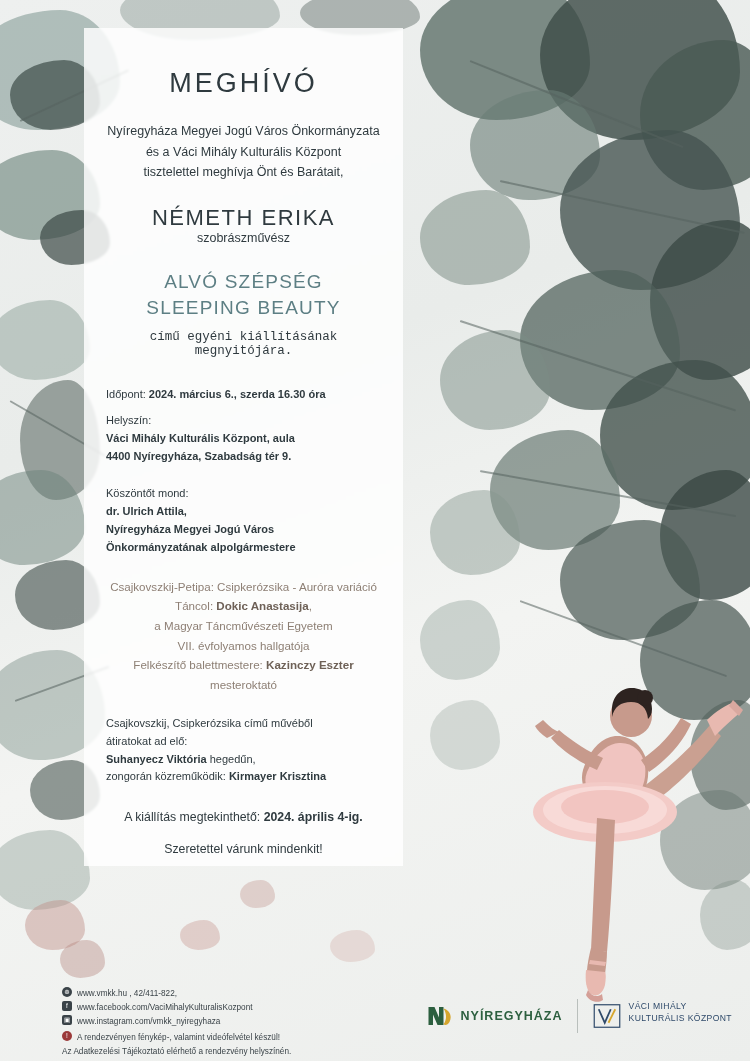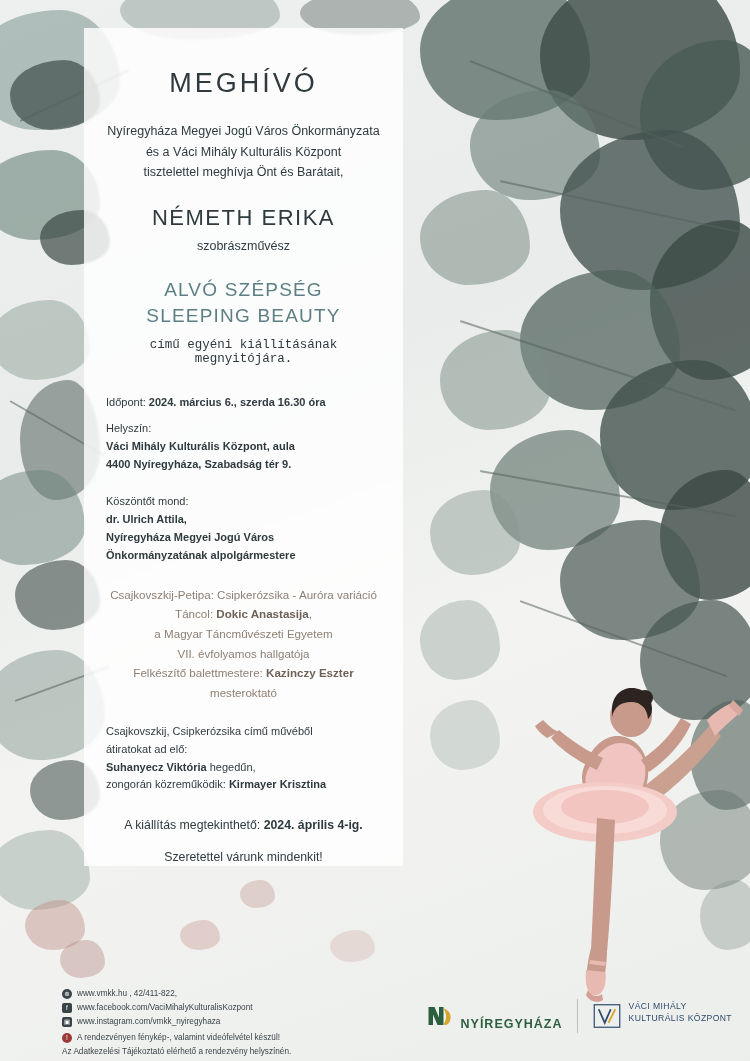--- a/index.html
+++ b/index.html
@@ -69,21 +69,20 @@
     font-size: 12.5px;
     line-height: 1.65;
     color: #2f3a3f;
     margin-bottom: 22px;
   }
 
   .artist {
     font-size: 22px;
     letter-spacing: 1.5px;
     color: #2f3a3f;
-    margin-bottom: 8px;
   }
 
   .artist-role {
     font-size: 12.5px;
     color: #2f3a3f;
     margin-bottom: 24px;
   }
 
   .exhibit-title {
     font-size: 19px;
@@ -139,33 +138,33 @@
     align-items: flex-start;
     padding: 8px 18px 0 62px;
   }
 
   .footer-contacts {
     font-size: 8.2px;
     line-height: 1.72;
     color: #3a4348;
     flex: 1;
   }
-  .footer-contacts .row { display: flex; align-items: center; gap: 5px; }
+  .footer-contacts .row { display: flex; gap: 5px; }
   .fi {
     width: 10px; height: 10px; border-radius: 50%;
     background: #3a4348; color: #fff;
     font-size: 6.5px; line-height: 10px; text-align: center;
     flex: 0 0 auto;
   }
   .fi.sq { border-radius: 2px; }
   .note { margin-top: 2px; }
   .note .fi { background: #9b3a3a; }
 
   .footer-logos { display: flex; align-items: center; gap: 14px; padding-top: 12px; }
-  .logo-nyir { display: flex; align-items: flex-end; gap: 7px; }
+  .logo-nyir { display: flex; align-items: center; gap: 7px; }
   .logo-nyir .mark { width: 30px; height: 30px; }
   .logo-nyir .txt { font-size: 12.5px; letter-spacing: 1px; color: #2c5f3f; font-weight: bold; }
   .divider { width: 1px; height: 34px; background: #b9bfbc; }
   .logo-vmkk { display: flex; align-items: flex-start; gap: 7px; }
   .logo-vmkk .mark { width: 30px; height: 30px; }
   .logo-vmkk .txt { font-size: 8.6px; line-height: 1.35; color: #2f4a6a; letter-spacing: .4px; }
 </style>
 </head>
 <body>
 

